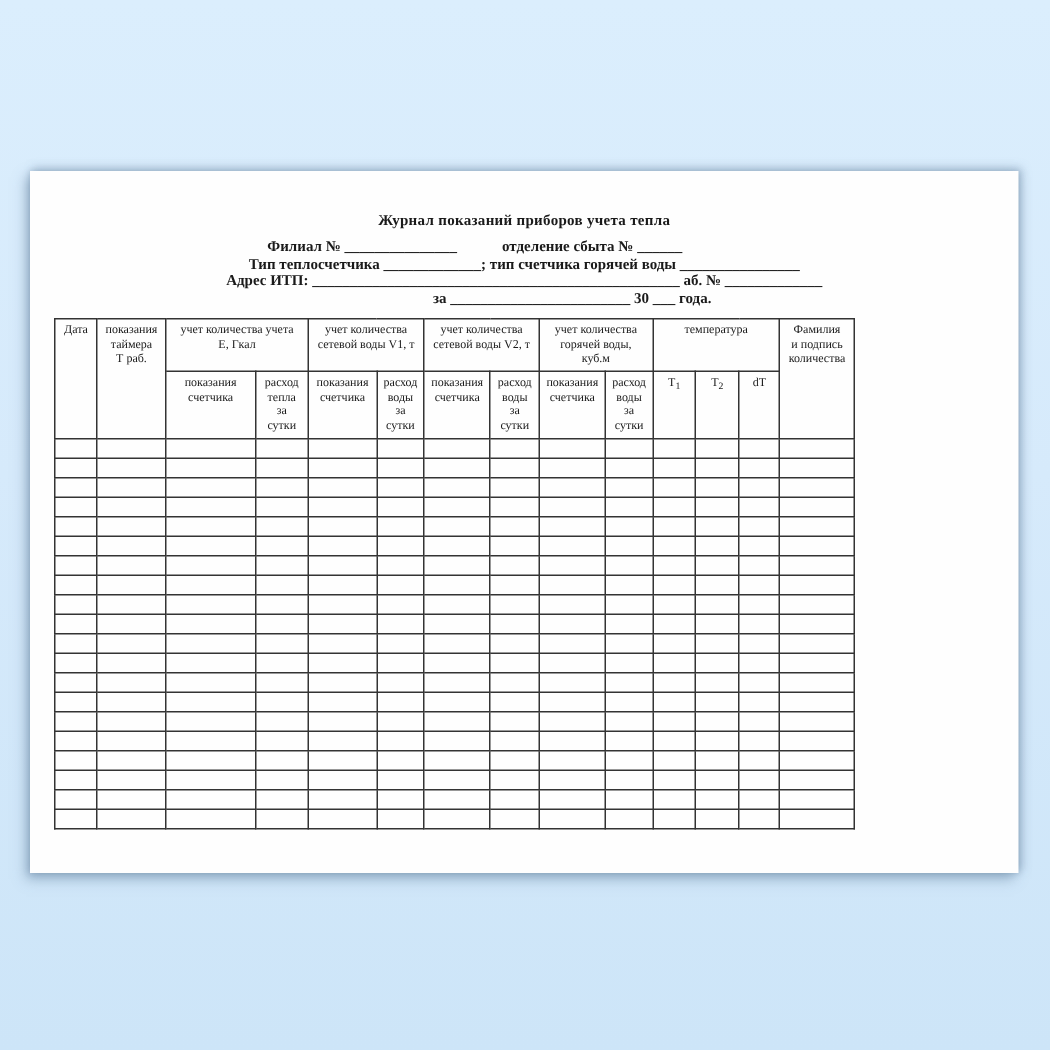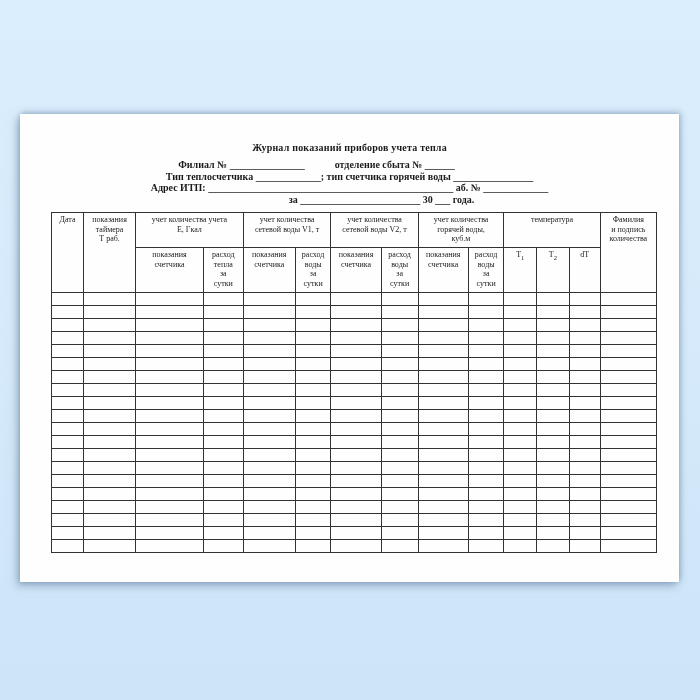--- a/index.html
+++ b/index.html
@@ -38,22 +38,22 @@
   .form-line {
     font-size: 10px;
     line-height: 11.5px;
     white-space: nowrap;
   }
   .line-filial { margin-right: 66px; }
   .line-filial .seg-right { margin-left: 30px; }
   .line-za { margin-left: 64px; }
   table.journal {
     position: absolute;
-    left: 31px; top: 98px;
-    width: 606px;
+    left: 16px; top: 98px;
+    width: 534px;
     border-collapse: collapse;
     table-layout: fixed;
   }
   table.journal th, table.journal td {
     border: 1px solid #333;
     padding: 0;
     text-align: center;
     vertical-align: top;
     font-weight: normal;
     font-size: 8px;

